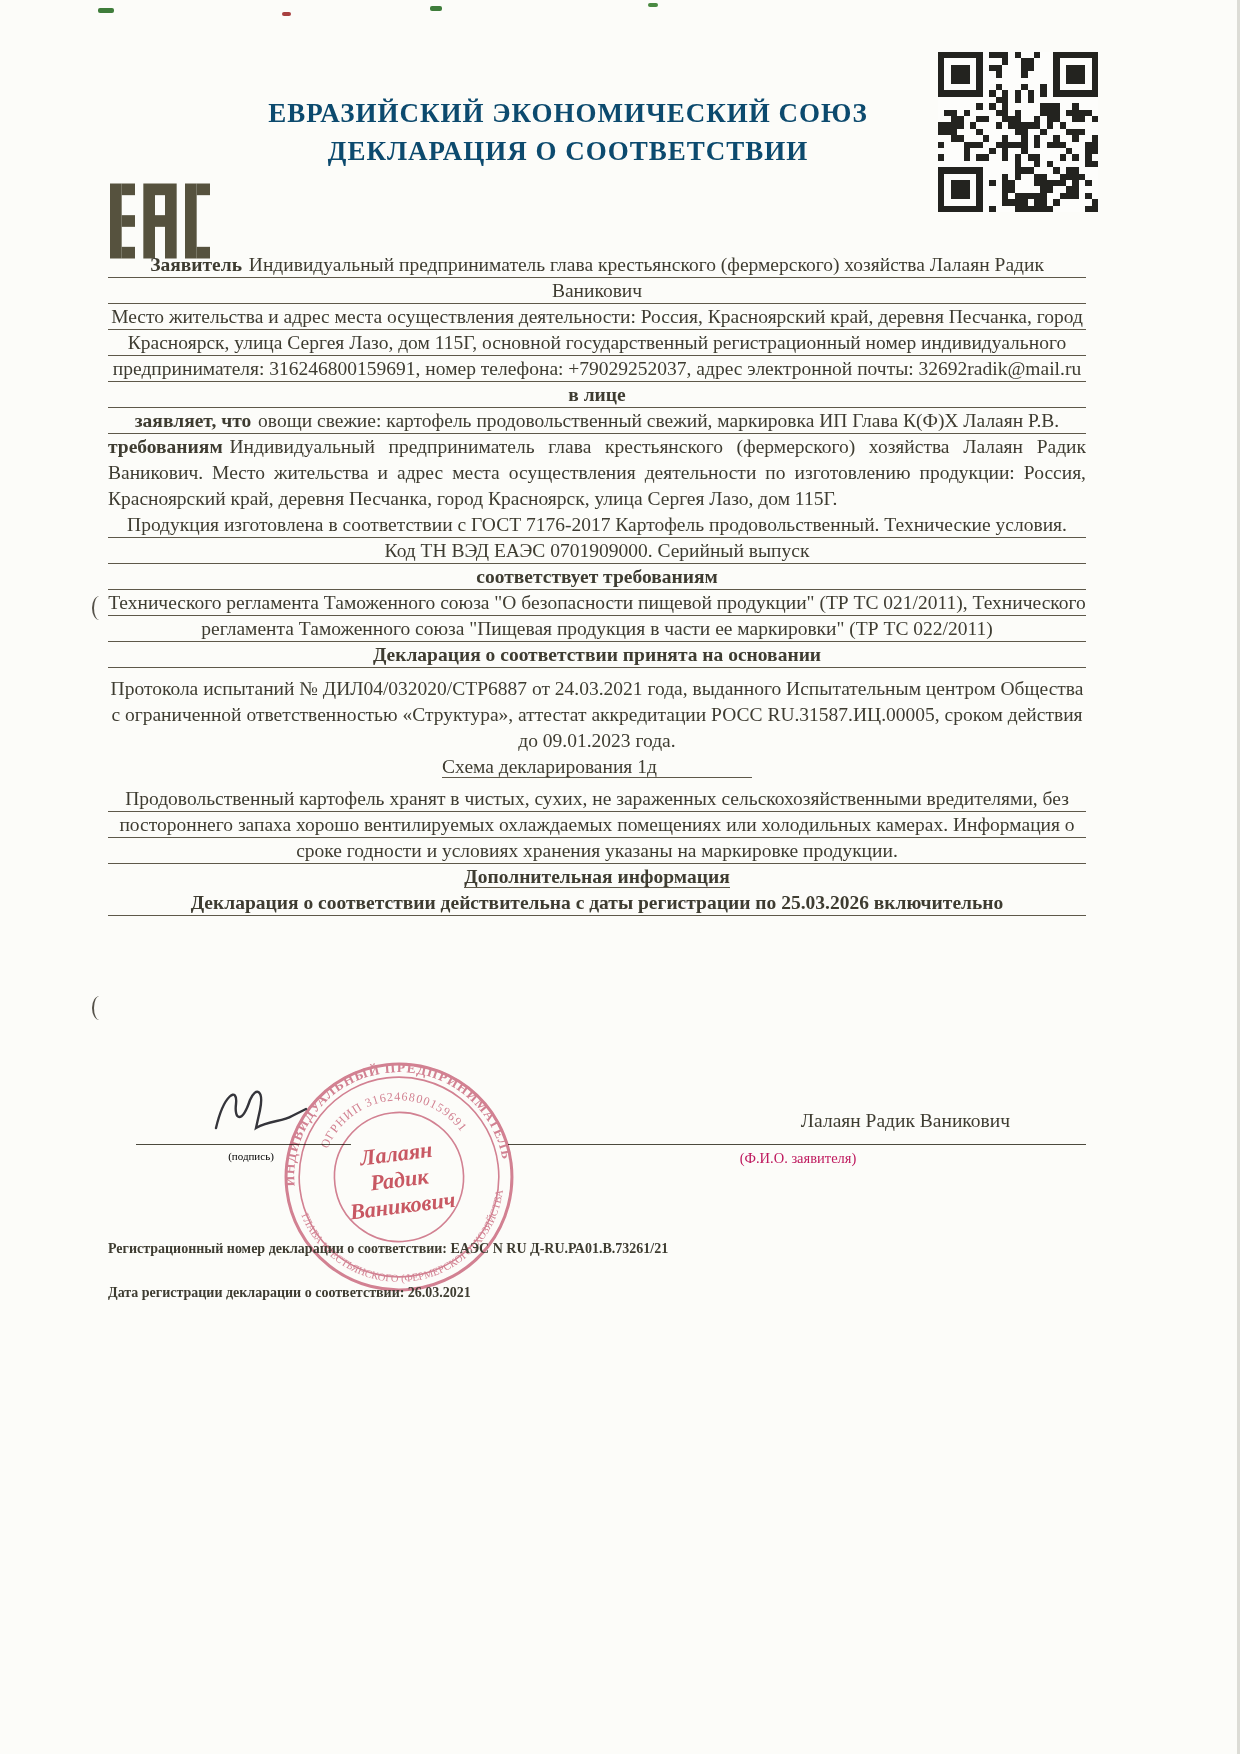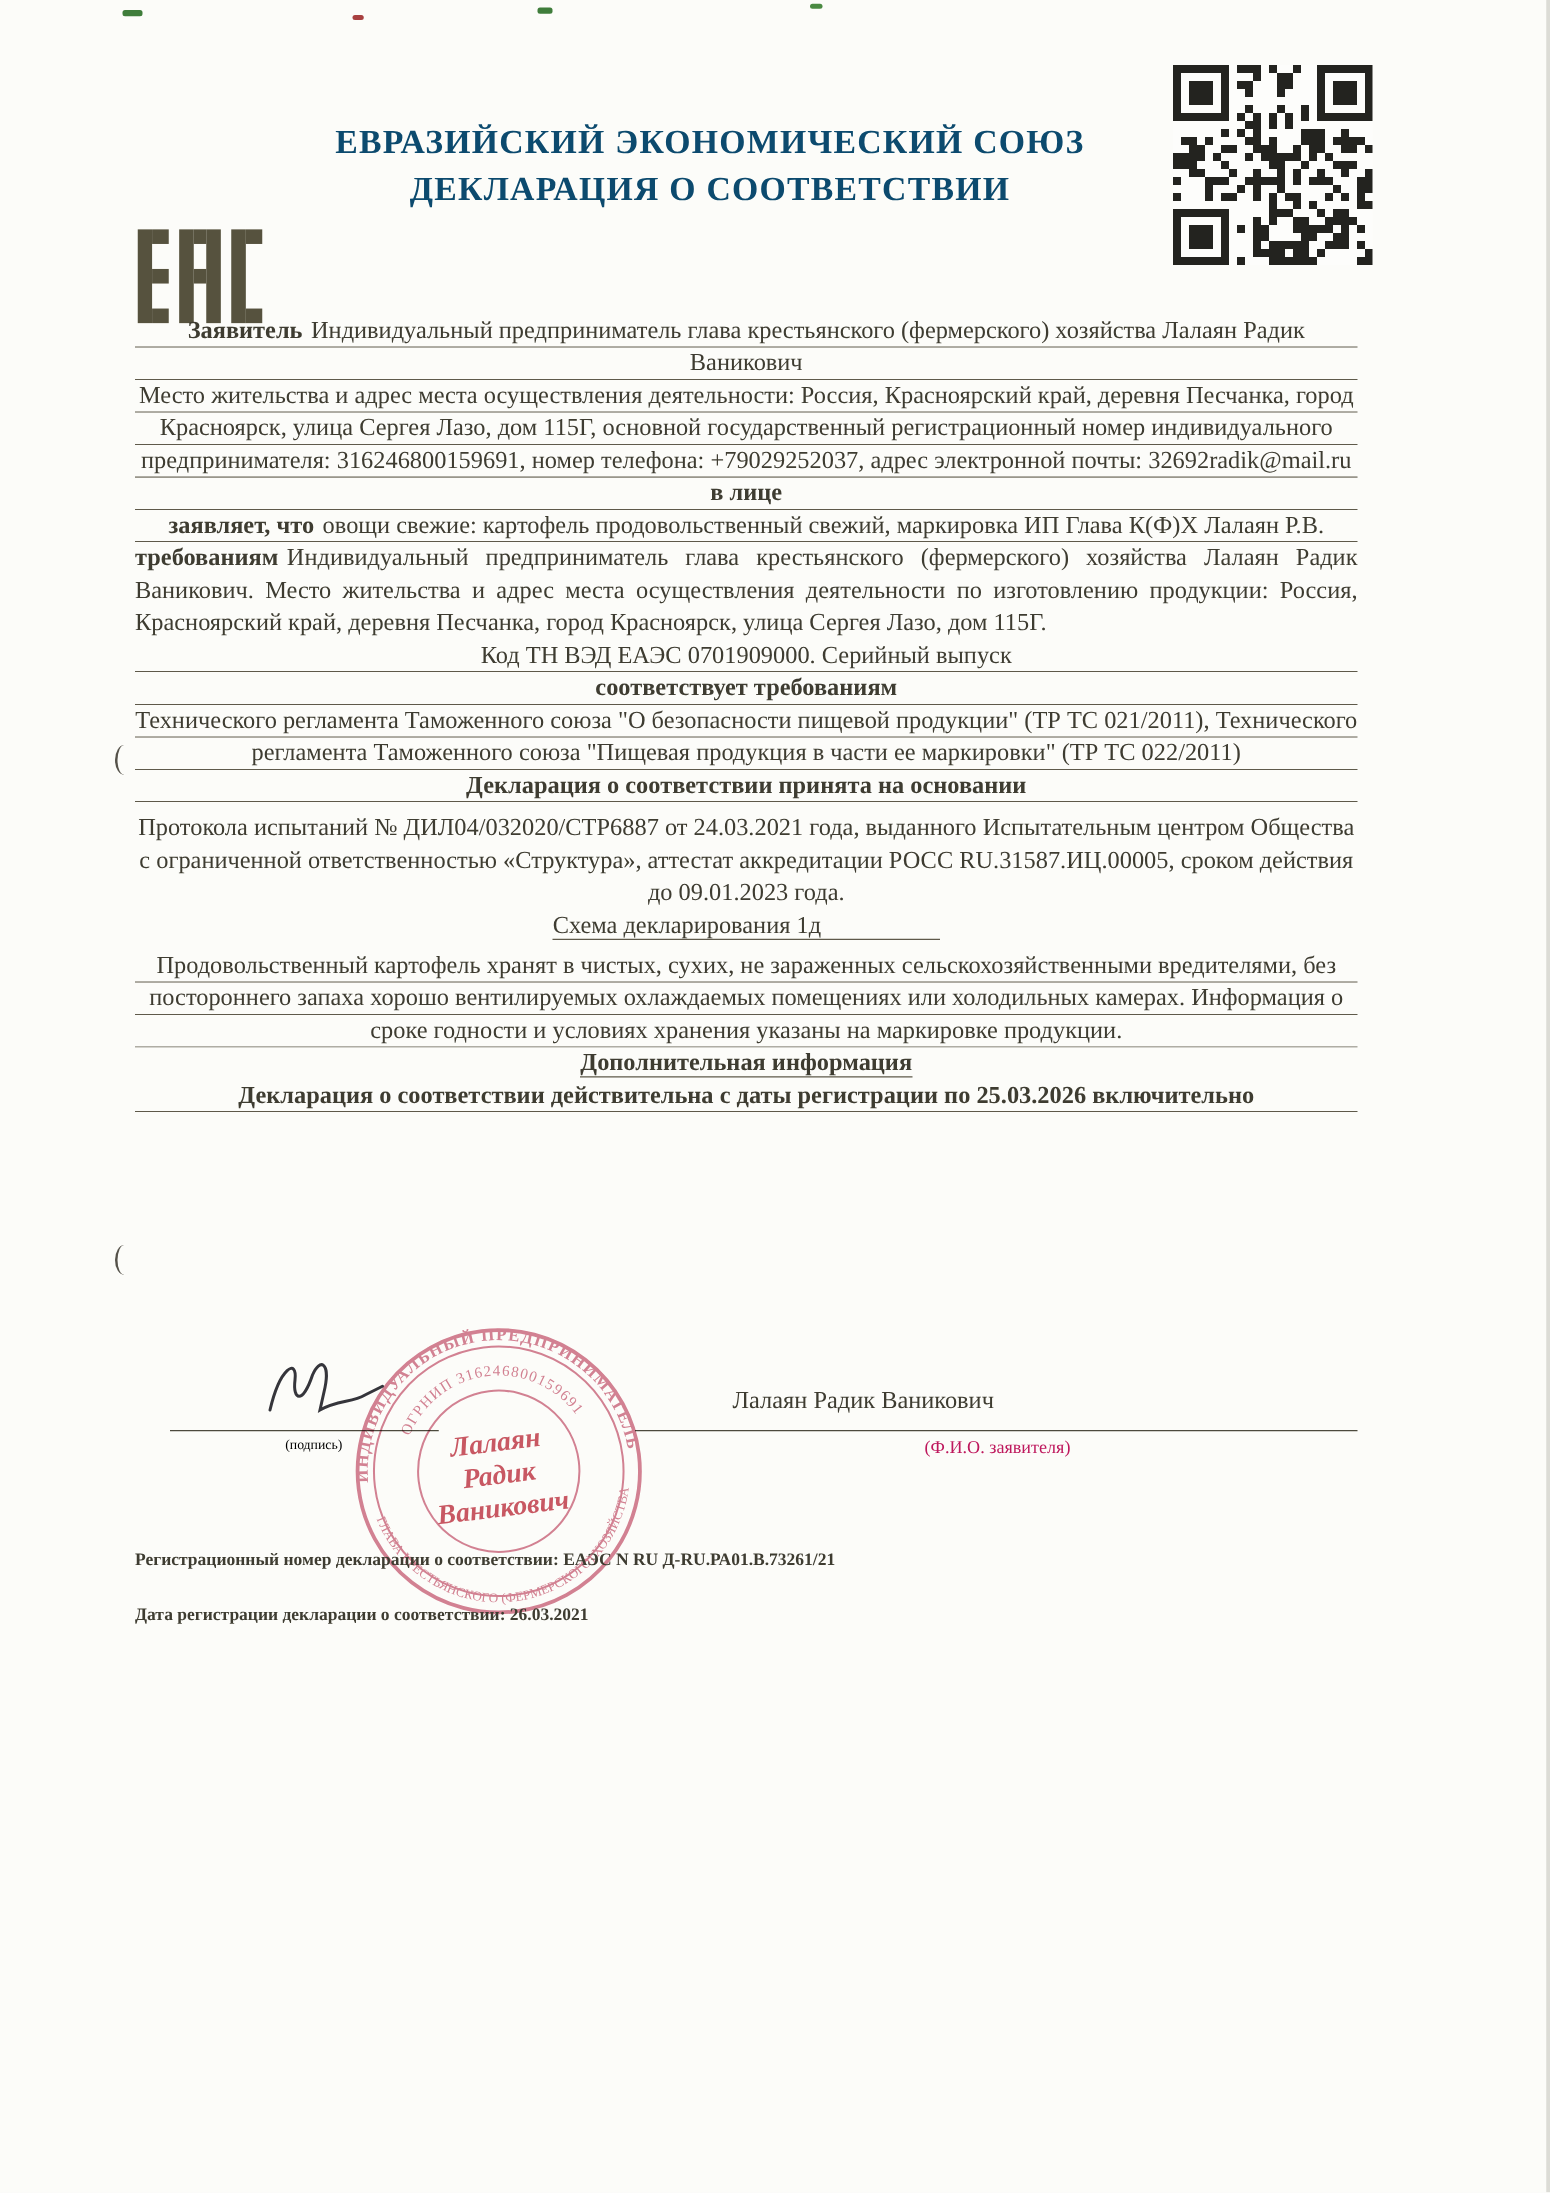--- a/index.html
+++ b/index.html
@@ -43,21 +43,21 @@
   .gap8{margin-top:8px;}
   .gap6{margin-top:6px;}
   .ulined{border-bottom:1px solid #5e594a;}
   .pad-r{padding-right:95px;}
   
   .sig-block{position:absolute;top:1080px;left:108px;width:978px;height:160px;font-size:19.5px;}
   .sig-stroke{position:absolute;left:100px;top:2px;}
   .sig-line-left{position:absolute;left:28px;top:64px;width:215px;border-top:1.5px solid #4c4a3e;}
   .sig-line-right{position:absolute;left:400px;top:64px;width:578px;border-top:1.5px solid #4c4a3e;}
   .sig-caption{position:absolute;left:88px;top:70px;width:110px;text-align:center;font-size:11px;color:#000000;}
-  .fio-name{position:absolute;left:478px;top:30px;width:424px;text-align:left;}
+  .fio-name{position:absolute;left:478px;top:30px;width:424px;text-align:right;}
   .fio-caption{position:absolute;left:560px;top:70px;width:260px;text-align:center;font-size:14.5px;color:#be185d;}
   
   .stamp{
     position:absolute;top:1056px;left:278px;width:242px;height:242px;
     color:#cf7287;
     transform:rotate(-7deg);
     mix-blend-mode:multiply;opacity:.88;
   }
   .stamp svg text{font-family:"Liberation Serif", serif;}
   
@@ -401,20 +401,21 @@
     <p class="para ruled"><span class="lead">Заявитель</span><span>Индивидуальный предприниматель глава крестьянского (фермерского) хозяйства Лалаян Радик Ваникович</span></p>
 
     <p class="para ruled"><span>Место жительства и адрес места осуществления деятельности: Россия, Красноярский край, деревня Песчанка, город Красноярск, улица Сергея Лазо, дом 115Г, основной государственный регистрационный номер индивидуального предпринимателя: 316246800159691, номер телефона: +79029252037, адрес электронной почты: 32692radik@mail.ru</span></p>
 
     <p class="para ruled"><span class="b">в лице</span></p>
 
     <p class="para ruled"><span class="lead">заявляет, что</span><span>овощи свежие: картофель продовольственный свежий, маркировка ИП Глава К(Ф)Х Лалаян Р.В.</span></p>
 
     <p class="para just"><span class="lead">требованиям</span><span>Индивидуальный предприниматель глава крестьянского (фермерского) хозяйства Лалаян Радик Ваникович. Место жительства и адрес места осуществления деятельности по изготовлению продукции: Россия, Красноярский край, деревня Песчанка, город Красноярск, улица Сергея Лазо, дом 115Г.</span></p>
 
+    <p class="para ruled"><span>Продукция изготовлена в соответствии с ГОСТ 7176-2017 Картофель продовольственный. Технические условия.</span></p>
 
     <p class="para ruled"><span>Код ТН ВЭД ЕАЭС 0701909000. Серийный выпуск</span></p>
 
     <p class="para ruled"><span class="b">соответствует требованиям</span></p>
 
     <p class="para ruled"><span>Технического регламента Таможенного союза "О безопасности пищевой продукции" (ТР ТС 021/2011), Технического регламента Таможенного союза "Пищевая продукция в части ее маркировки" (ТР ТС 022/2011)</span></p>
 
     <p class="para ruled"><span class="b">Декларация о соответствии принята на основании</span></p>
 
     <p class="para gap8"><span>Протокола испытаний № ДИЛ04/032020/СТР6887 от 24.03.2021 года, выданного Испытательным центром Общества с ограниченной ответственностью «Структура», аттестат аккредитации РОСС RU.31587.ИЦ.00005, сроком действия до 09.01.2023 года.</span></p>

